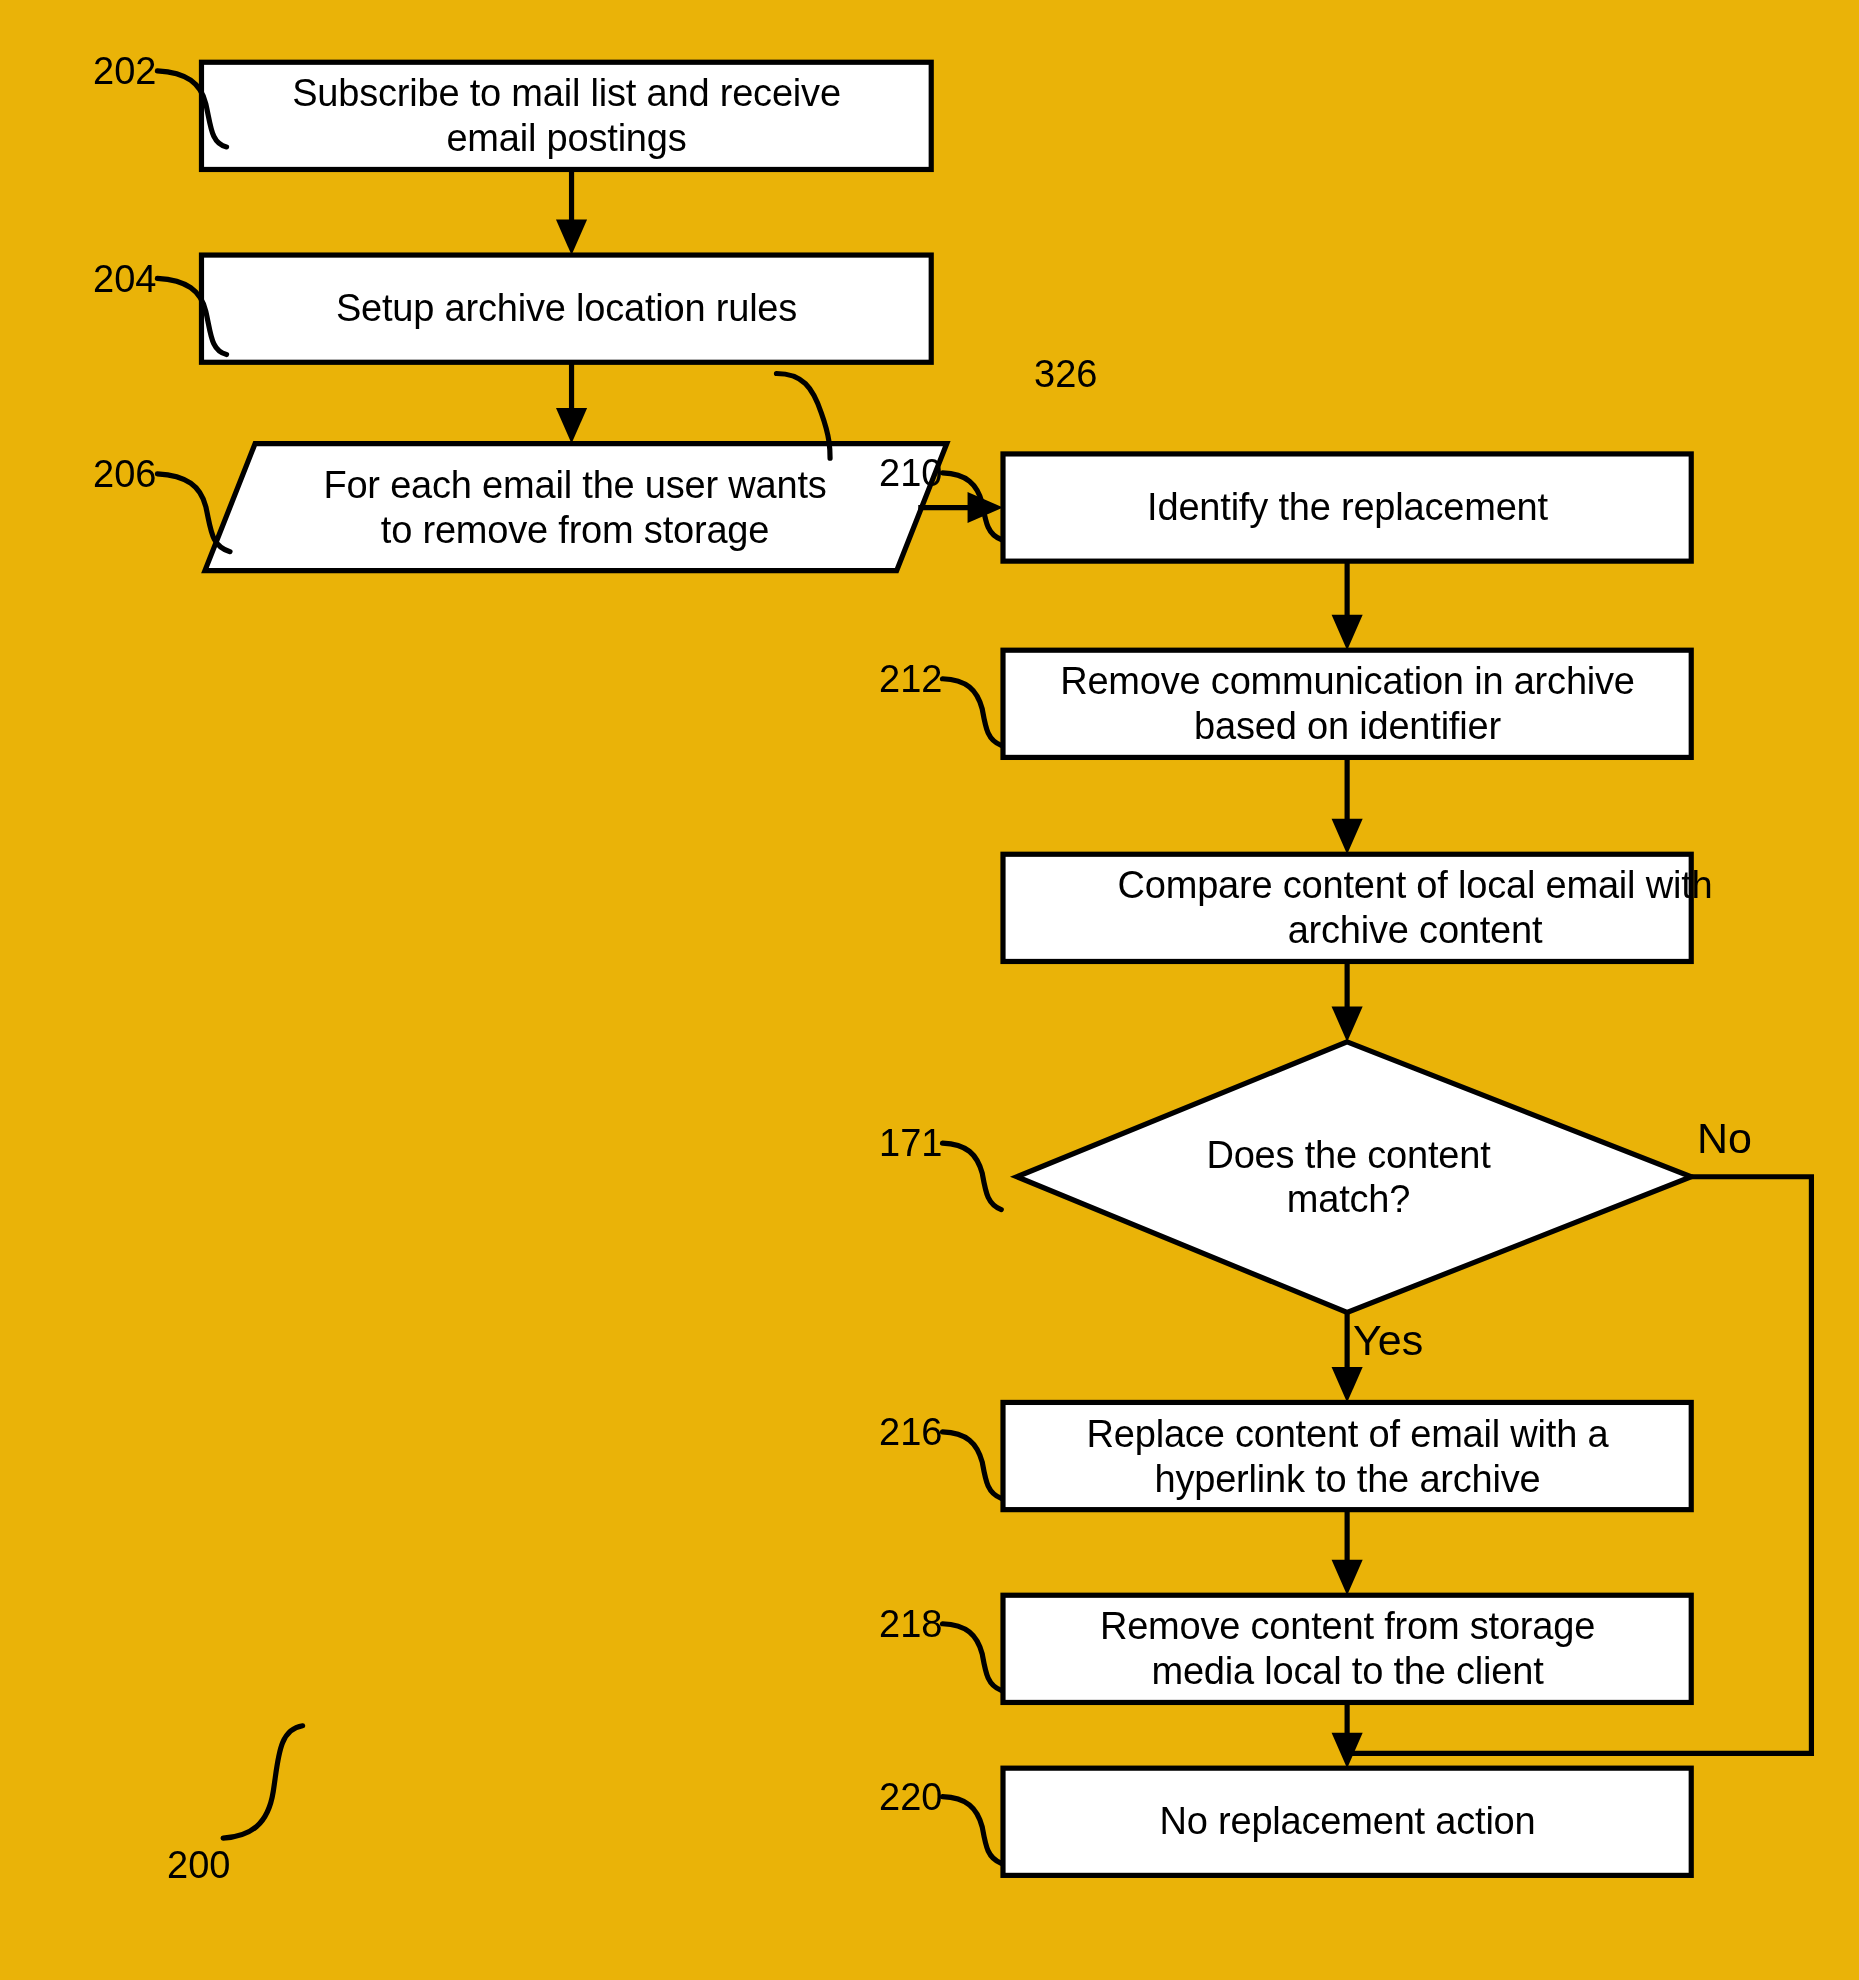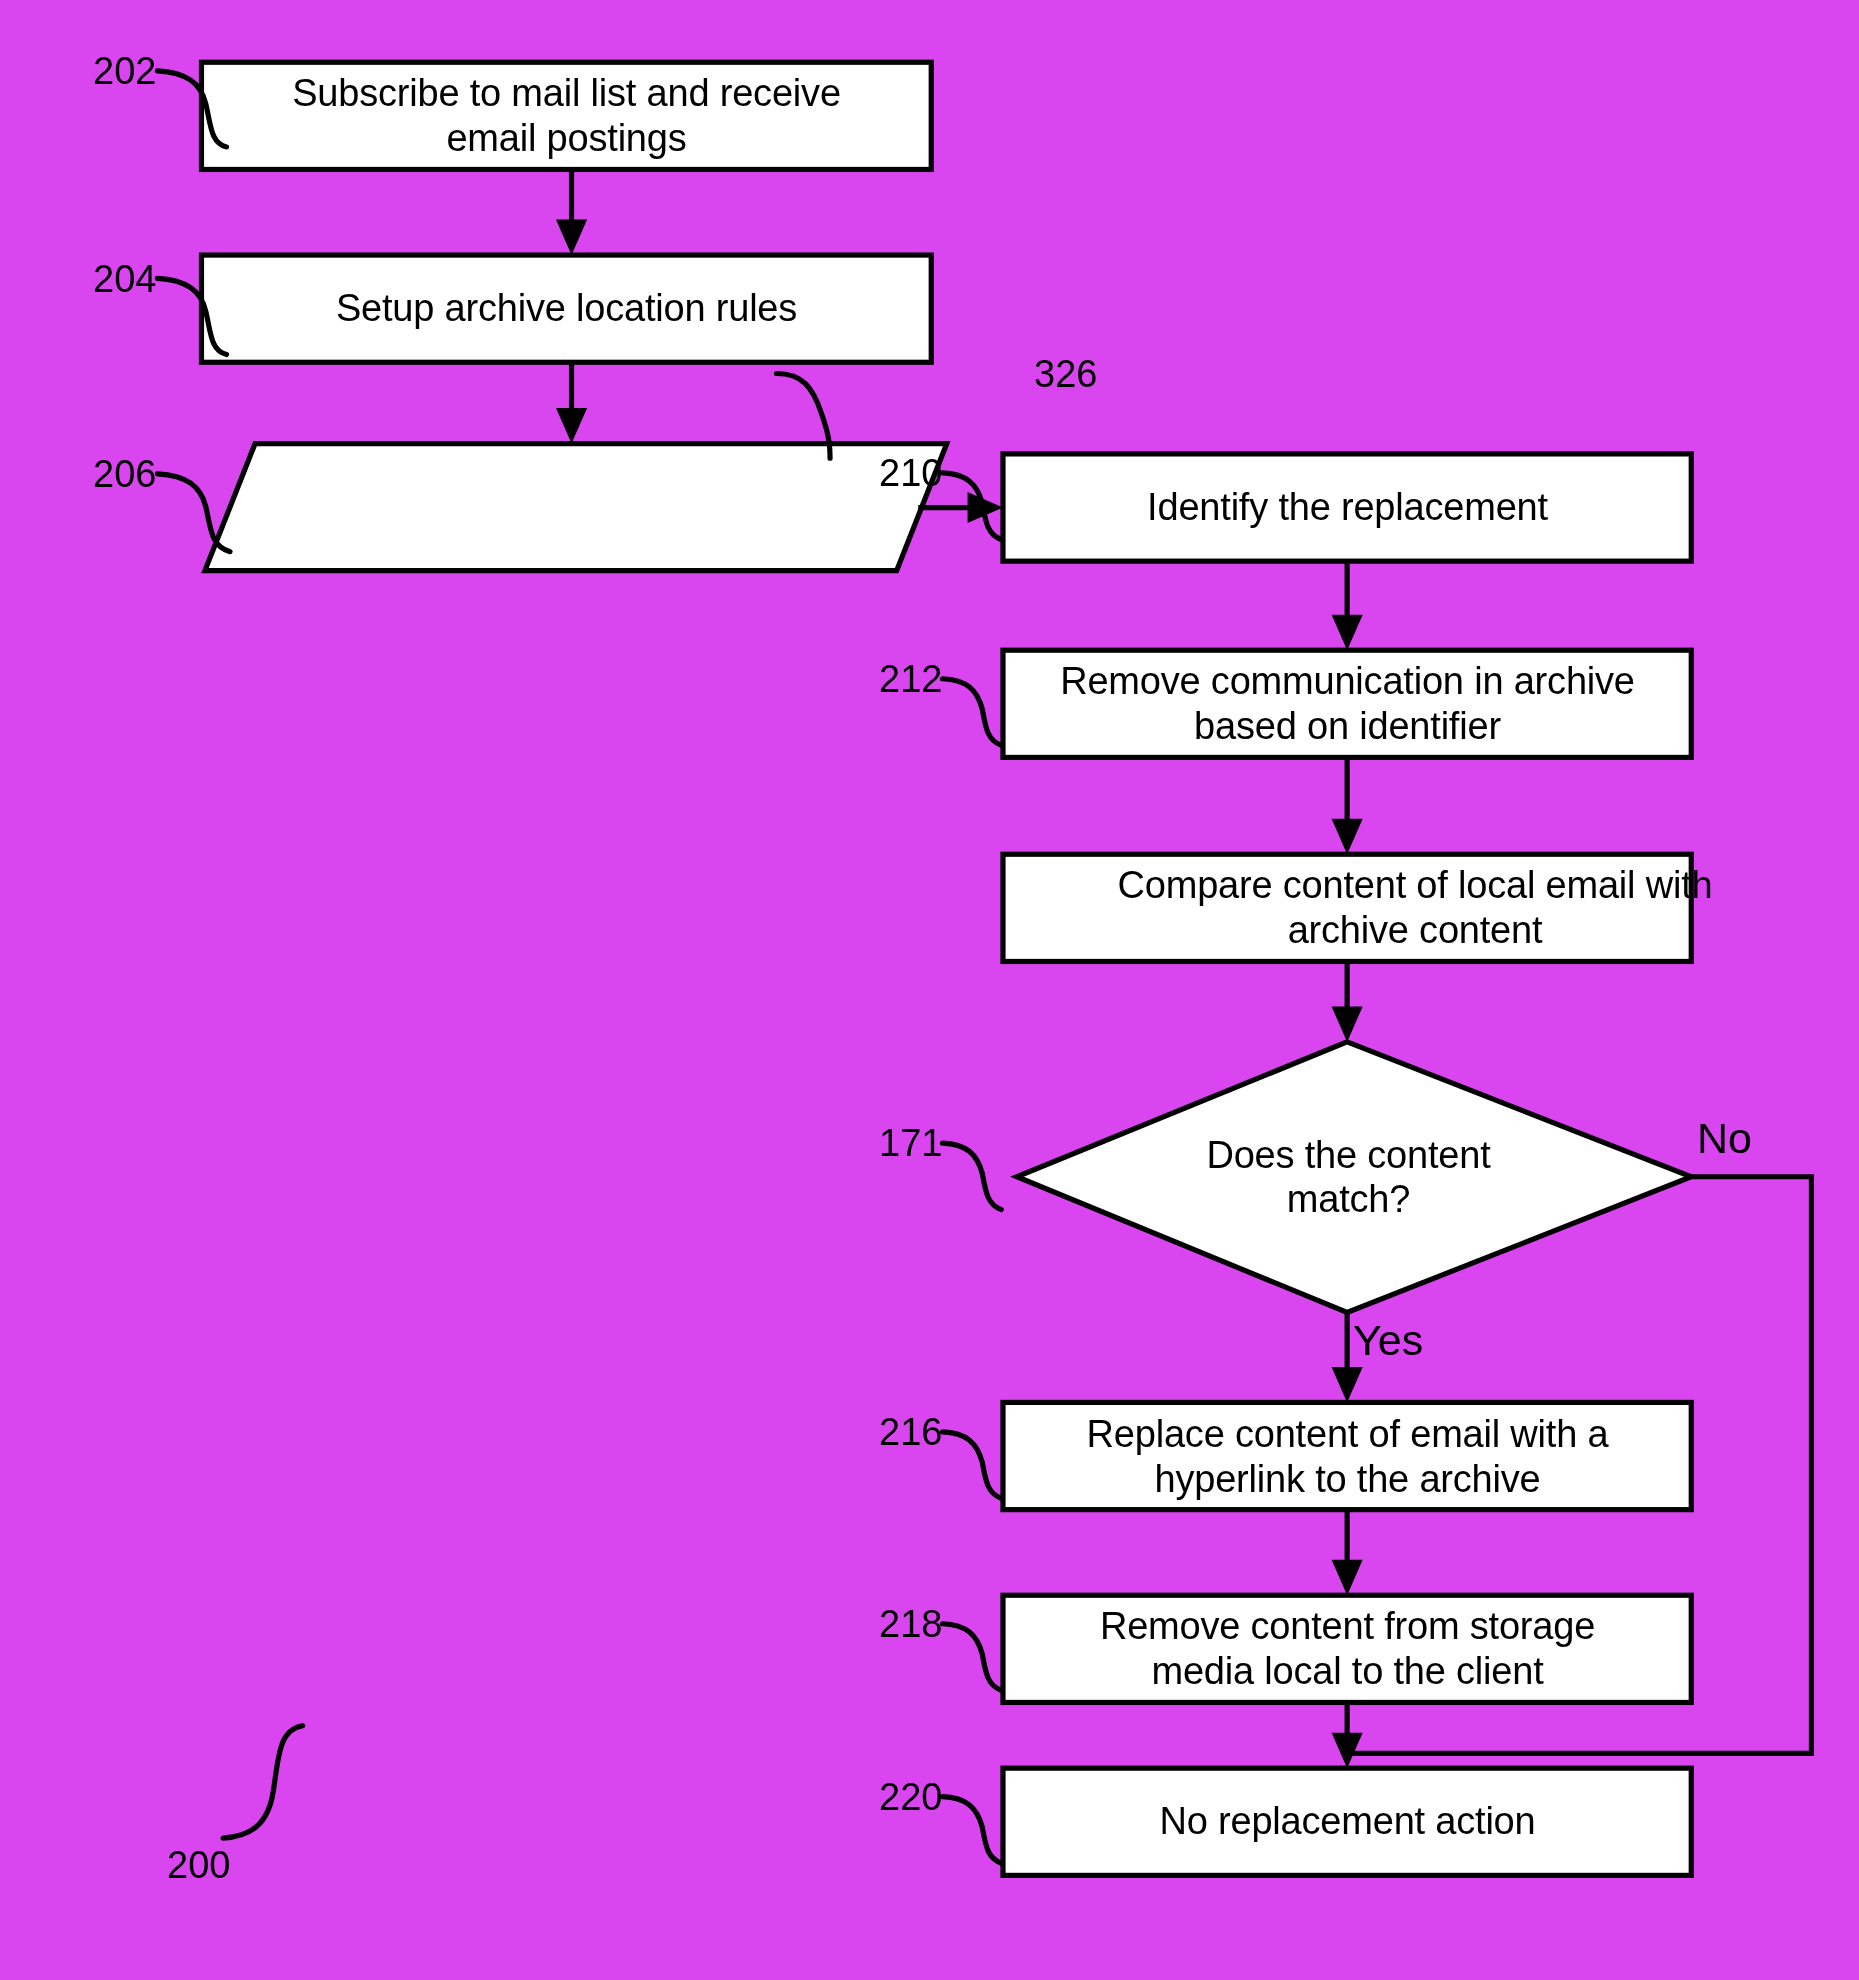--- a/index.html
+++ b/index.html
@@ -7,21 +7,21 @@
     padding: 0;
     background: #ffffff;
   }
   body {
     font-family: "Liberation Sans", sans-serif;
   }
   #canvas {
     position: relative;
     width: 1859px;
     height: 1980px;
-    background: #d946ef;
+    background: #eab308;
     overflow: hidden;
   }
   #figure-svg {
     position: absolute;
     left: 0;
     top: 0;
     width: 1859px;
     height: 1980px;
   }
   .shape-stroke {
@@ -143,20 +143,22 @@
     <path class="leader" d="M 1090,2078 C 1118,2079 1130,2091 1136,2113 C 1140,2135 1142,2149 1158,2155"></path>
 
     <path class="leader" d="M 258,2126 C 290,2124 310,2110 316,2072 C 322,2034 322,2000 350,1996"></path>
   </svg>
 
   <div class="node-text" style="left:210px; top:62px; width:713px; height:107px;">Subscribe to mail list and receive
 email postings</div>
 
   <div class="node-text" style="left:210px; top:255px; width:713px; height:107px;">Setup archive location rules</div>
 
+  <div class="node-text" style="left:229px; top:444px; width:692px; height:127px;">For each email the user wants
+to remove from storage</div>
 
   <div class="node-text" style="left:1012px; top:454px; width:671px; height:107px;">Identify the replacement</div>
 
   <div class="node-text" style="left:1012px; top:650px; width:671px; height:107px;">Remove communication in archive
 based on identifier</div>
 
   <div class="node-text" style="left:1007px; top:854px; width:816px; height:107px;">Compare content of local email with
 archive content</div>
 
   <div class="node-text" style="left:1115px; top:1107px; width:467px; height:140px;">Does the content

